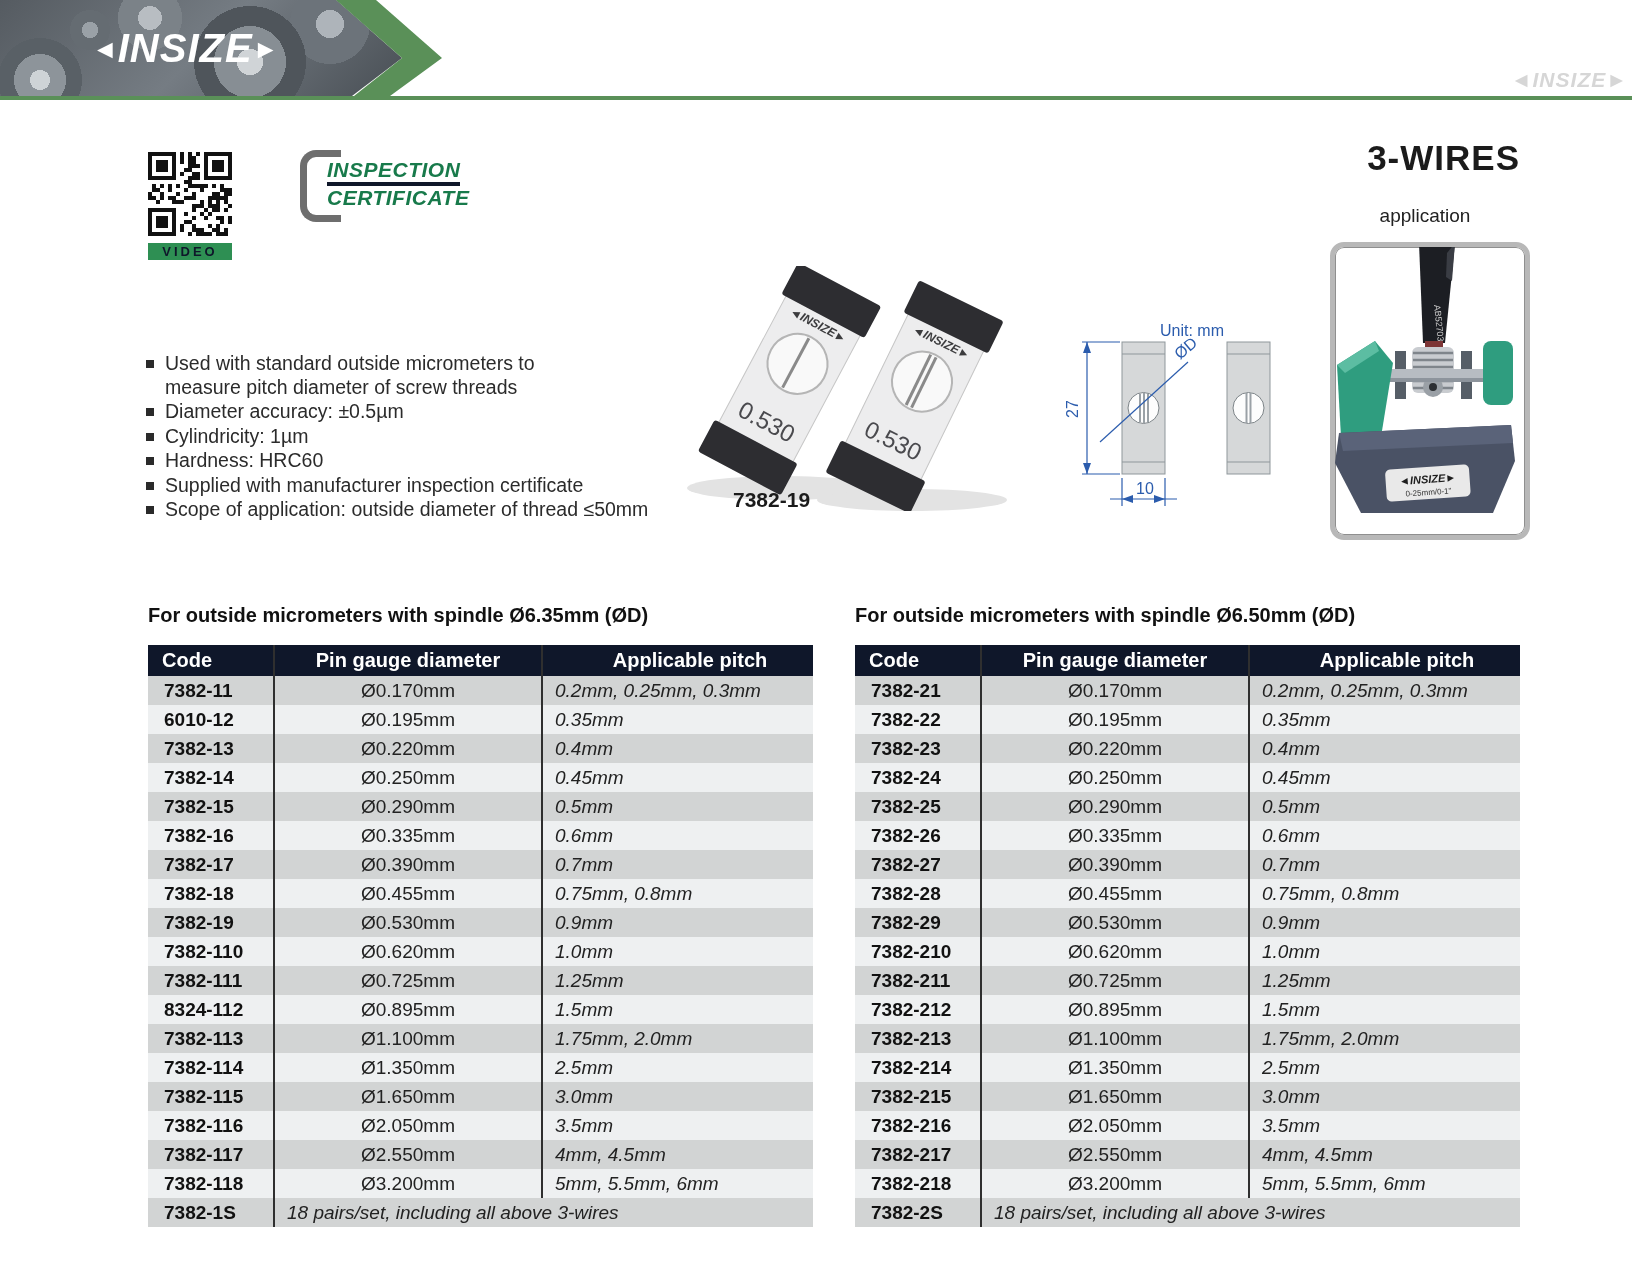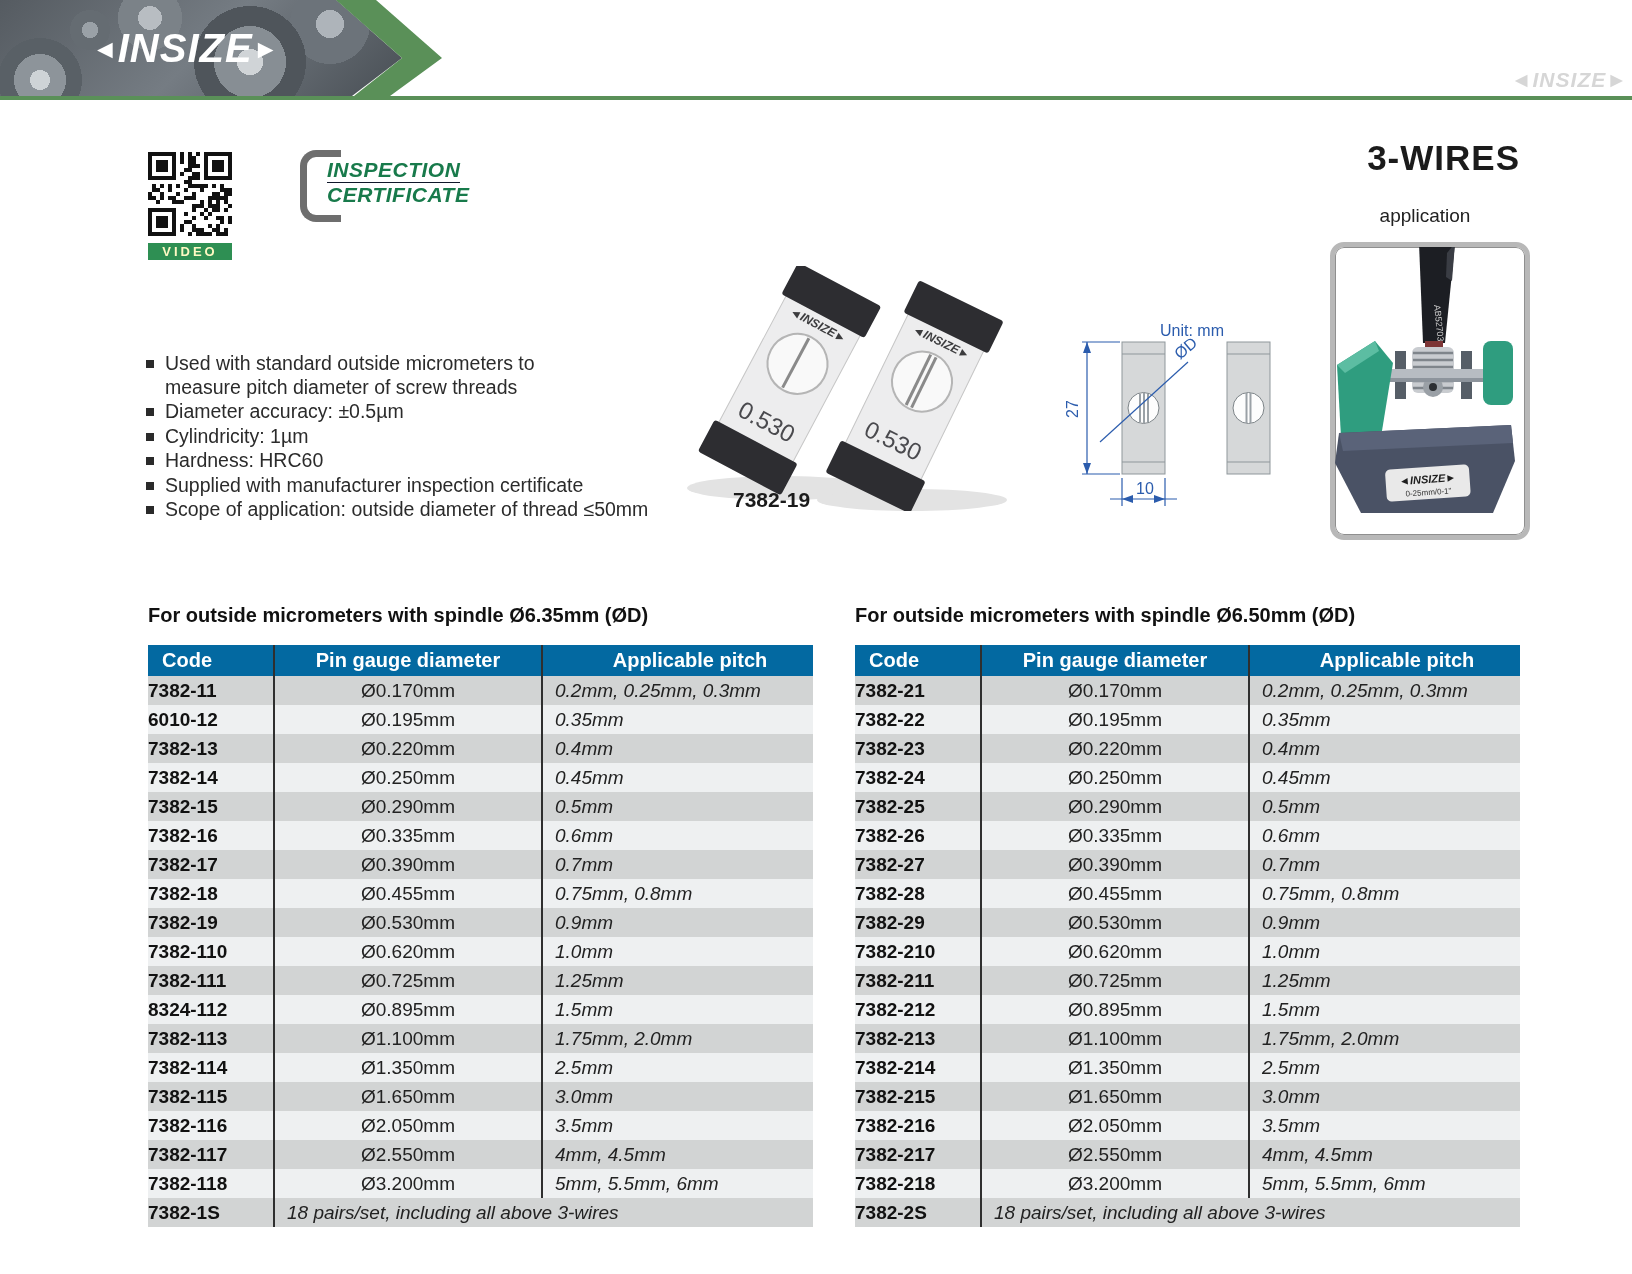--- a/index.html
+++ b/index.html
@@ -21,30 +21,30 @@
     clip-path:polygon(336px 0,376px 0,442px 58px,390px 96px,354px 96px,402px 58px);}
   .hero-logo{position:absolute;left:92px;top:26px;display:flex;align-items:center;color:#ffffff;}
   .hero-logo .brand{font-size:40px;font-weight:800;font-style:italic;letter-spacing:1px;}
   .hero-logo .tri{font-size:26px;line-height:40px;}
   .green-line{position:absolute;left:0;top:96px;width:1632px;height:4px;background:#5a9058;}
   .watermark{position:absolute;right:4px;top:68px;font-size:21px;font-weight:800;font-style:italic;
              color:#d6d6d6;letter-spacing:1px;}
 
   
   .qr-wrap{position:absolute;left:148px;top:152px;width:84px;}
-  .video-bar{margin-top:3px;width:84px;height:17px;background:#2e8f53;color:#fef9c3;font-size:13px;
+  .video-bar{margin-top:3px;width:84px;height:17px;background:#2e8f53;color:#0f172a;font-size:13px;
              font-weight:700;letter-spacing:3px;text-align:center;line-height:17px;}
 
   
   .cert{position:absolute;left:300px;top:150px;display:flex;}
   .cert-bracket{width:34px;height:58px;border:7px solid #6e6e6e;border-right:none;
                 border-radius:16px 0 0 16px;}
   .cert-text{margin-left:-14px;margin-top:8px;font-style:italic;font-weight:800;color:#187a4b;
              font-size:21px;line-height:23px;letter-spacing:.5px;}
-  .cert-text .u{border-bottom:1px solid #0f172a;padding-bottom:1px;display:inline-block;}
+  .cert-text .u{border-bottom:4px solid #0f172a;padding-bottom:1px;display:inline-block;}
 
   
   .page-title{position:absolute;right:112px;top:138px;font-size:35px;font-weight:800;color:#1b1b1b;letter-spacing:1px;}
   .app-label{position:absolute;left:1330px;top:205px;width:190px;text-align:center;font-size:19px;color:#222;}
   .app-photo{position:absolute;left:1330px;top:242px;width:190px;height:288px;background:#fff;
              border:5px solid #b8b8b8;border-radius:14px;box-shadow:inset 0 0 0 1px #8f8f8f;overflow:hidden;}
 
   
   .features{position:absolute;left:146px;top:352px;width:575px;}
   .feature{display:flex;margin-bottom:1px;}
@@ -55,26 +55,26 @@
   .product-svg{position:absolute;left:672px;top:266px;}
   .product-caption{position:absolute;left:733px;top:488px;font-size:21px;font-weight:700;color:#1b1b1b;}
 
   
   .drawing-svg{position:absolute;left:1040px;top:306px;}
 
   
   .tbl-title{position:absolute;font-size:20px;font-weight:700;color:#111;}
   .cat-table{position:absolute;width:665px;border-collapse:collapse;table-layout:fixed;font-size:19px;}
   .cat-table col.w0{width:126px;} .cat-table col.w1{width:268px;} .cat-table col.w2{width:271px;}
-  .cat-table th{background:#0369a1;color:#fff;font-size:20px;font-weight:700;height:31px;padding:0;}
+  .cat-table th{background:#0f172a;color:#fff;font-size:20px;font-weight:700;height:31px;padding:0;}
   .cat-table td{height:29px;padding:0;color:#222;}
   .cat-table .h0{text-align:left;padding-left:14px;}
   .cat-table .h1{}
   .cat-table .h2{text-align:center;padding-left:24px;}
-  .cat-table .c0{font-weight:700;color:#111;padding-left:0;}
+  .cat-table .c0{font-weight:700;color:#111;padding-left:16px;}
   .cat-table .c1{text-align:center;}
   .cat-table .c2,.cat-table .cset{padding-left:12px;font-style:italic;}
   .cat-table .bl{border-left:2px solid #2f2f2f;}
   .cat-table tbody tr:nth-child(odd){background:#d2d4d4;}
   .cat-table tbody tr:nth-child(even){background:#eef0f1;}
 </style>
 </head>
 <body>
 
 <div id="page">

